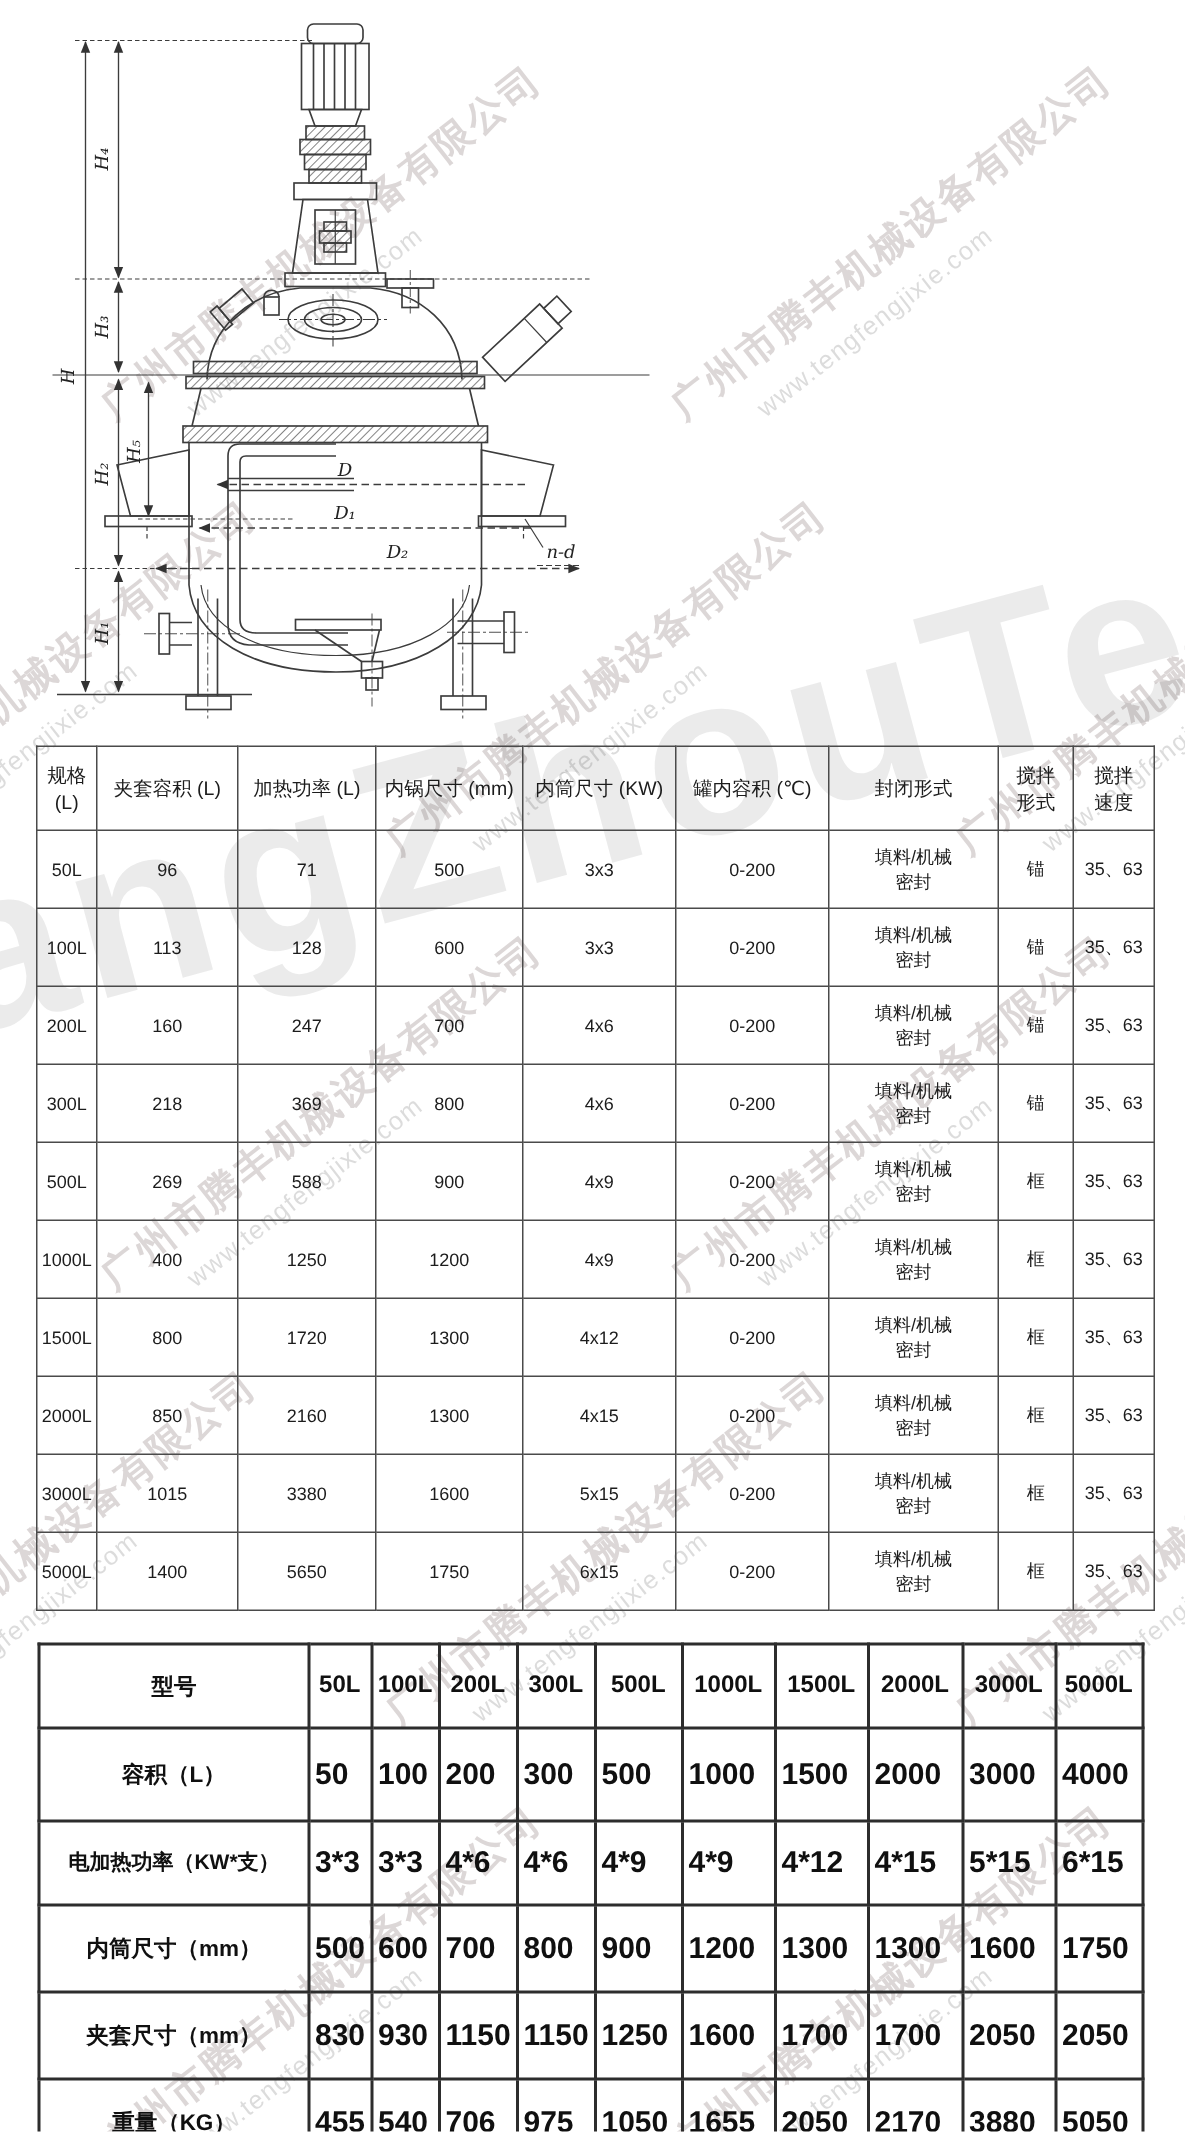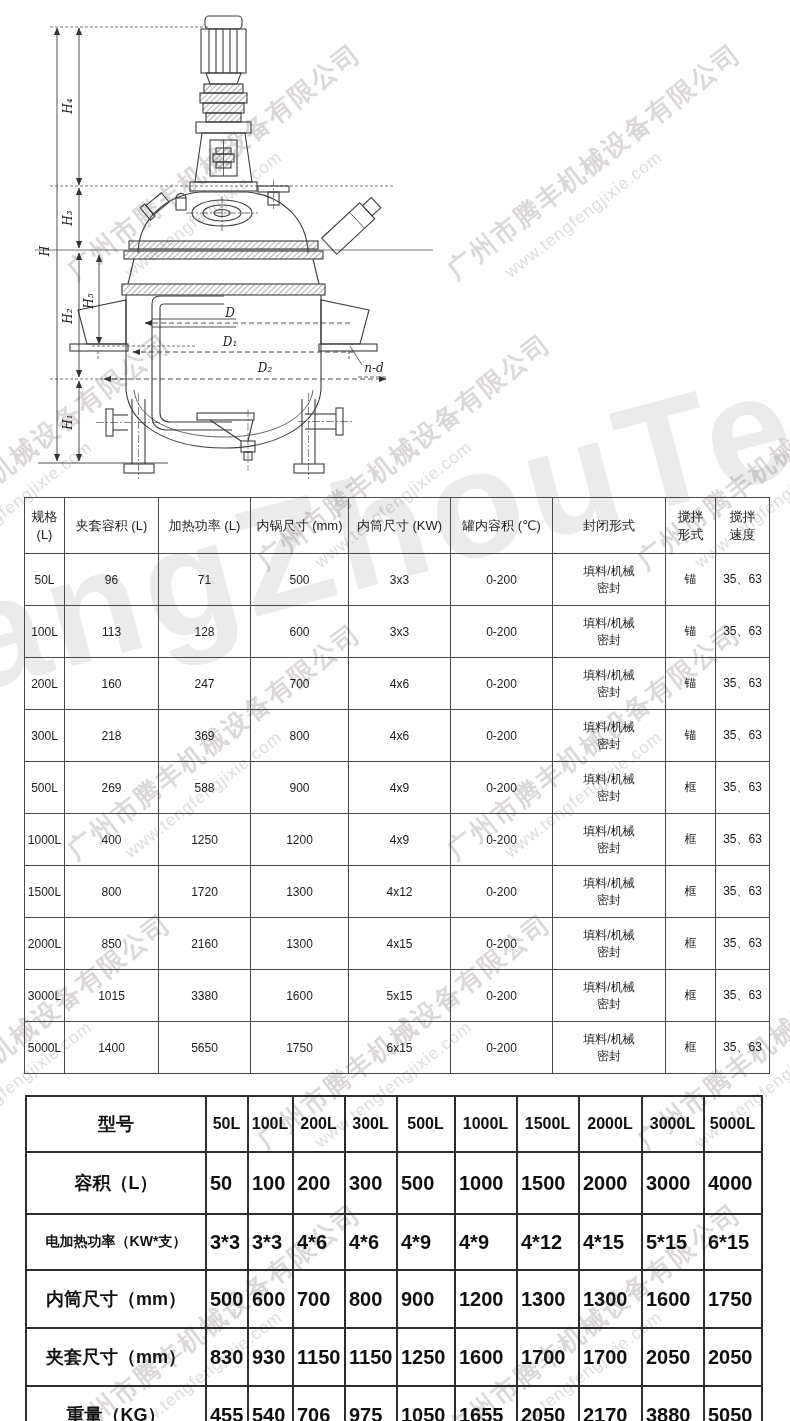--- a/index.html
+++ b/index.html
@@ -26,21 +26,21 @@
   table{border-collapse:collapse;background:transparent;}
   
   .spec{margin:6px 0 0 24px;width:745px;table-layout:fixed;}
   .spec th,.spec td{border:1px solid #4a4a4a;text-align:center;vertical-align:middle;color:#1c1c1c;font-weight:normal;overflow:hidden;}
   .spec th{height:53px;font-size:13px;line-height:18px;}
   .spec td{height:49px;font-size:12px;white-space:nowrap;}
   .pre{white-space:pre-line !important;line-height:17px;}
   
   .model{margin:21px 0 0 25px;width:738px;table-layout:fixed;}
   .model th,.model td{border:2px solid #2d2d2d;color:#101010;vertical-align:middle;overflow:hidden;}
-  .model th{font-size:18px;font-weight:bold;text-align:center;}
+  .model th{font-size:15px;font-weight:bold;text-align:center;}
   .model th.small{font-size:14px;}
   .model td{font-size:20px;text-align:left;padding-left:3px;white-space:nowrap;font-weight:bold;}
   .model tr.mhead td{font-weight:bold;font-size:16px;text-align:center;padding-left:0;}
   .model tr:nth-child(1){height:56px;}
   .model tr:nth-child(2){height:62px;}
   .model tr:nth-child(3){height:56px;}
   .model tr:nth-child(4){height:58px;}
   .model tr:nth-child(5){height:58px;}
   .model tr:nth-child(6){height:58px;}
 </style>

